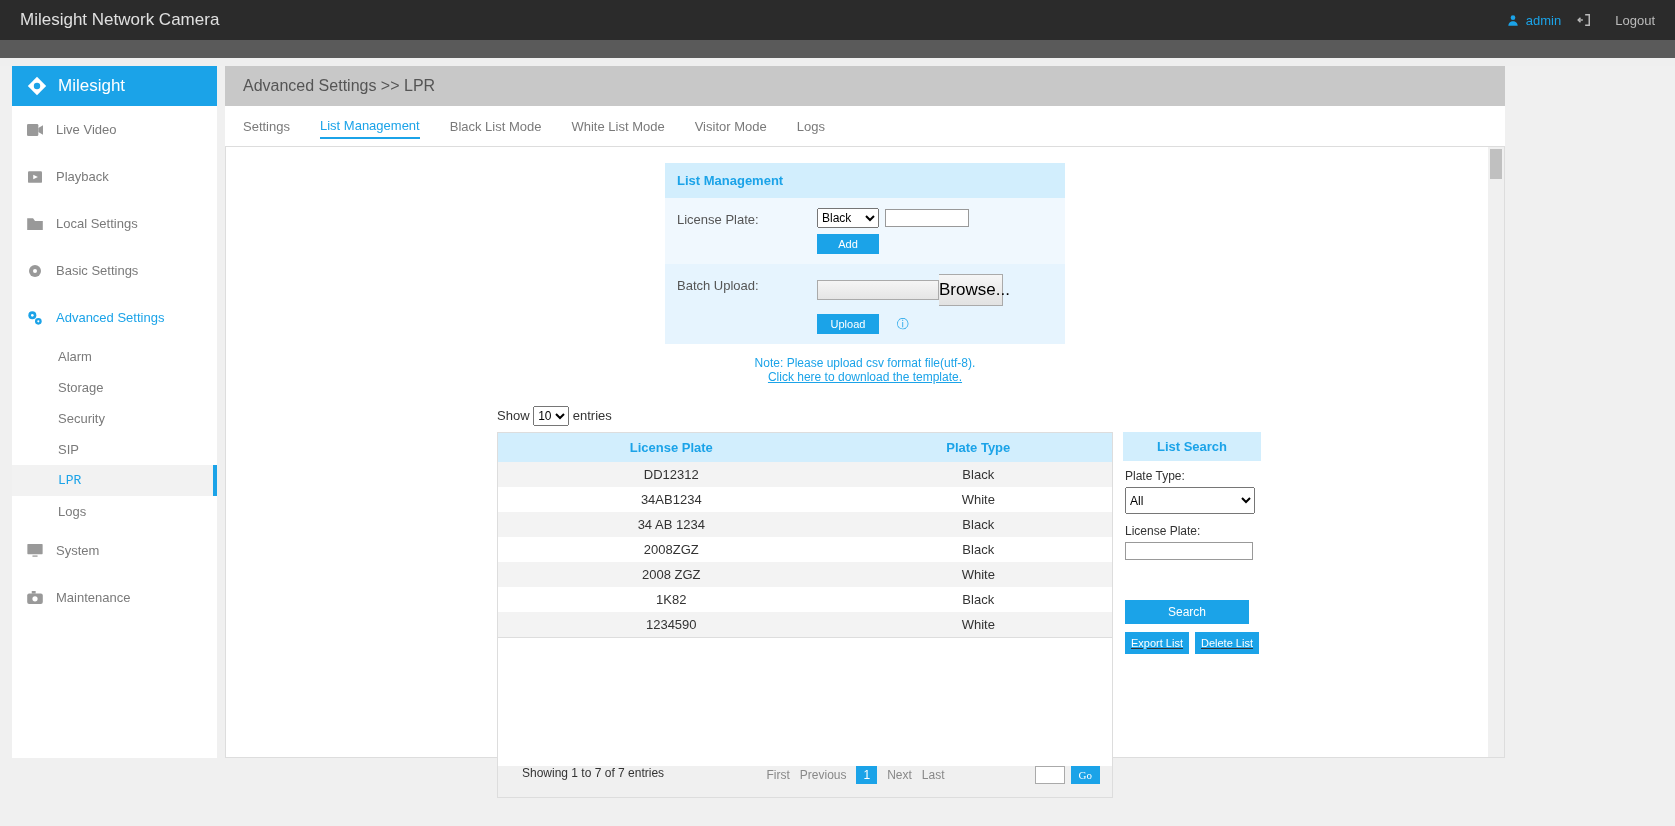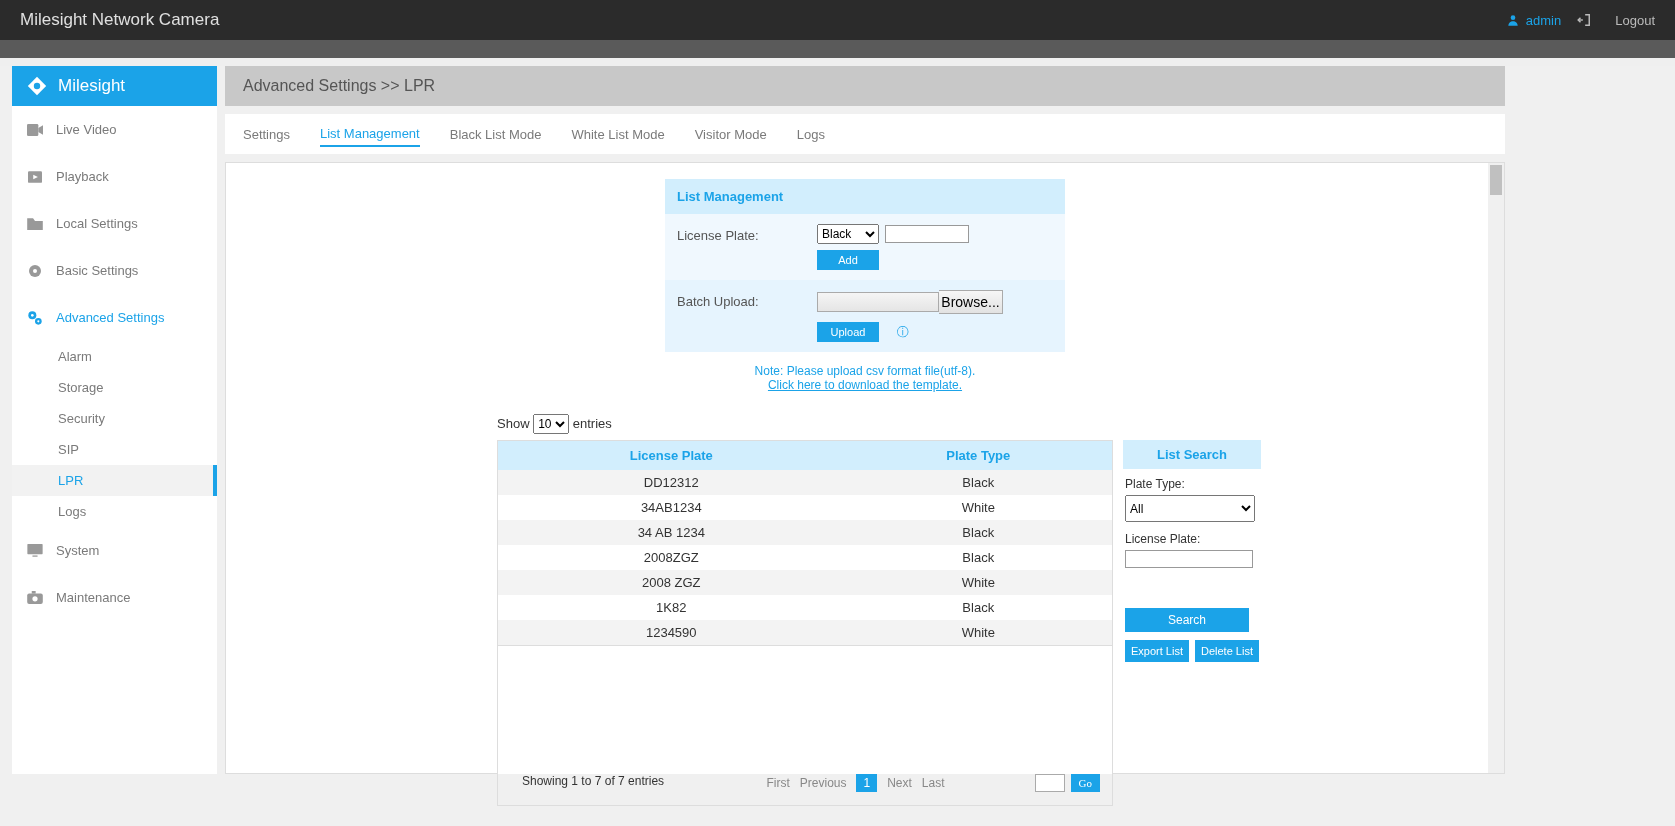--- a/index.html
+++ b/index.html
@@ -22,25 +22,25 @@
 .layout { display: flex; }
 
 
 .sidebar { width: 205px; background: #fff; flex-shrink: 0; margin-left: 12px; }
 .sidebar-brand { background: #1ba3e8; color: #fff; height: 40px; display: flex; align-items: center; padding: 0 14px; gap: 10px; font-size: 17px; }
 .sidebar-item { display: flex; align-items: center; gap: 12px; padding: 0 14px; height: 47px; color: #7a7a7a; cursor: pointer; }
 .sidebar-item.active { color: #1ba3e8; }
 .sidebar-item .icon { width: 18px; height: 18px; display: inline-flex; align-items: center; justify-content: center; }
 .sidebar-sub { padding-left: 46px; }
 .sidebar-sub-item { padding: 8px 0; color: #7a7a7a; cursor: pointer; position: relative; }
-.sidebar-sub-item.active { color: #1ba3e8; background: #f2f2f2; margin-left: -46px; padding-left: 46px; }
+.sidebar-sub-item.active { color: #1ba3e8; background: #f2f2f2; margin-left: -46px; padding-left: 46px; font-family: Liberation Mono, monospace; }
 .sidebar-sub-item.active::after { content: ""; position: absolute; right: 0; top: 0; bottom: 0; width: 4px; background: #1ba3e8; }
 
 
-.maincol { flex: 1; display: flex; flex-direction: column; margin-left: 8px; margin-right: 170px; gap: 8px; }
+.maincol { flex: 1; display: flex; flex-direction: column; margin-left: 8px; margin-right: 170px; }
 
 
 .crumb { background: #c8c8c8; height: 40px; display: flex; align-items: center; padding: 0 18px; color: #555; font-size: 16px; }
 
 
 .tabs { background: #fff; height: 40px; display: flex; align-items: center; padding: 0 18px; gap: 30px; }
 .tab { color: #7a7a7a; cursor: pointer; padding: 4px 0; }
 .tab.active { color: #1ba3e8; border-bottom: 2px solid #1ba3e8; }
 
 
@@ -58,21 +58,21 @@
 .form-row-even { background: #f0f8fe; }
 .form-row-odd { background: #e6f4fe; }
 .form-label { width: 140px; color: #555; padding-top: 4px; }
 .form-controls { flex: 1; }
 .form-controls select { height: 20px; font-size: 12px; width: 62px; }
 .form-controls input[type=text] { height: 18px; width: 84px; border: 1px solid #999; margin-left: 2px; }
 .btn-primary { display: inline-block; background: #1ba3e8; color: #fff; border: none; padding: 4px 0; width: 62px; text-align: center; font-size: 11px; cursor: pointer; margin-top: 6px; }
 .btn-upload { width: 62px; }
 .browse-wrap { display: flex; align-items: center; }
 .browse-field { width: 122px; height: 20px; background: linear-gradient(#f5f5f5,#e5e5e5); border: 1px solid #aaa; }
-.browse-btn { width: 64px; height: 24px; background: linear-gradient(#f6f6f6,#e2e2e2); border: 1px solid #aaa; border-left: 0; font-size: 14px; cursor: pointer; }
+.browse-btn { width: 64px; height: 32px; background: linear-gradient(#f6f6f6,#e2e2e2); border: 1px solid #aaa; border-left: 0; font-size: 17px; cursor: pointer; }
 .info-icon { color: #1ba3e8; margin-left: 14px; font-size: 12px; }
 
 .note { text-align: center; margin-top: 12px; color: #1ba3e8; font-size: 12px; }
 .note a { color: #1ba3e8; text-decoration: underline; cursor: pointer; }
 
 
 .entries-row { margin-top: 22px; margin-left: 243px; font-size: 13px; color: #333; }
 .entries-row select { height: 20px; font-size: 12px; }
 
 
@@ -96,21 +96,21 @@
 .footer-right { display:flex; align-items:center; gap:6px; }
 
 
 .search-panel { width: 138px; }
 .search-header { background: #d2eefd; color: #1ba3e8; font-weight: 600; text-align: center; padding: 7px 0; }
 .search-body { padding: 8px 2px; font-size: 12px; color: #333; }
 .search-body label { display: block; margin-bottom: 4px; }
 .search-body select { width: 130px; height: 27px; font-size: 12px; margin-bottom: 10px; }
 .search-body input[type=text] { width: 128px; height: 18px; border: 1px solid #999; margin-bottom: 40px; }
 .search-btn { display: block; width: 124px; background: #1ba3e8; color: #fff; border: none; padding: 5px 0; font-size: 12px; cursor: pointer; margin-bottom: 8px; }
-.btn-row { display: flex; gap: 6px; }
+.btn-row { display: flex; gap: 6px; text-decoration: underline; }
 .btn-row button { flex: 1; background: #1ba3e8; color: #fff; border: none; padding: 5px 0; font-size: 11px; cursor: pointer; }
 
 svg { display: block; }
 </style>
 </head>
 <body>
 
 <div class="topbar">
   <div class="topbar-title">Milesight Network Camera</div>
   <div class="topbar-right">

